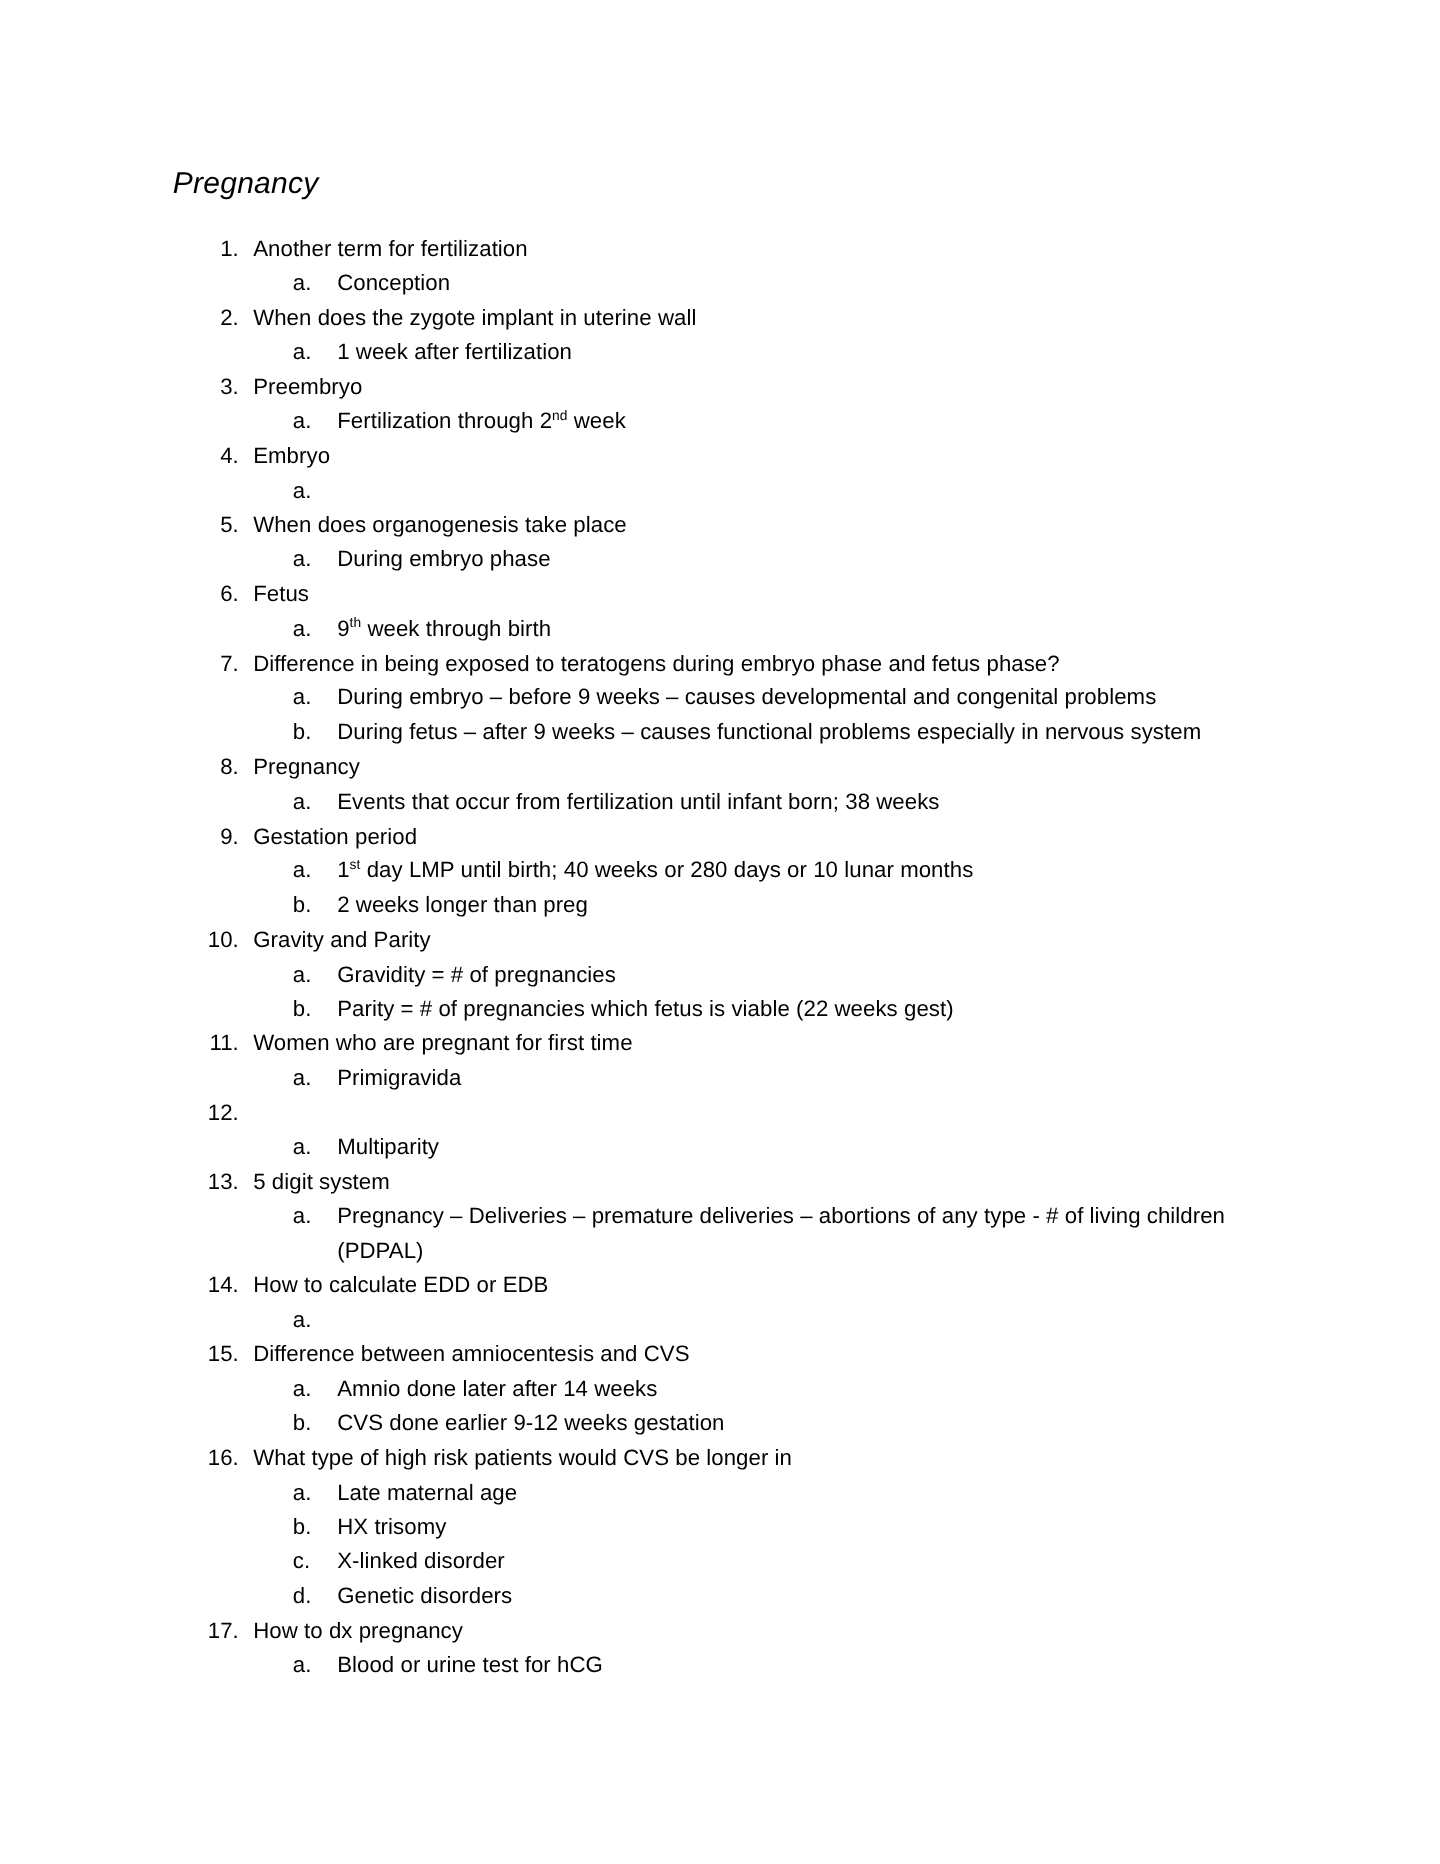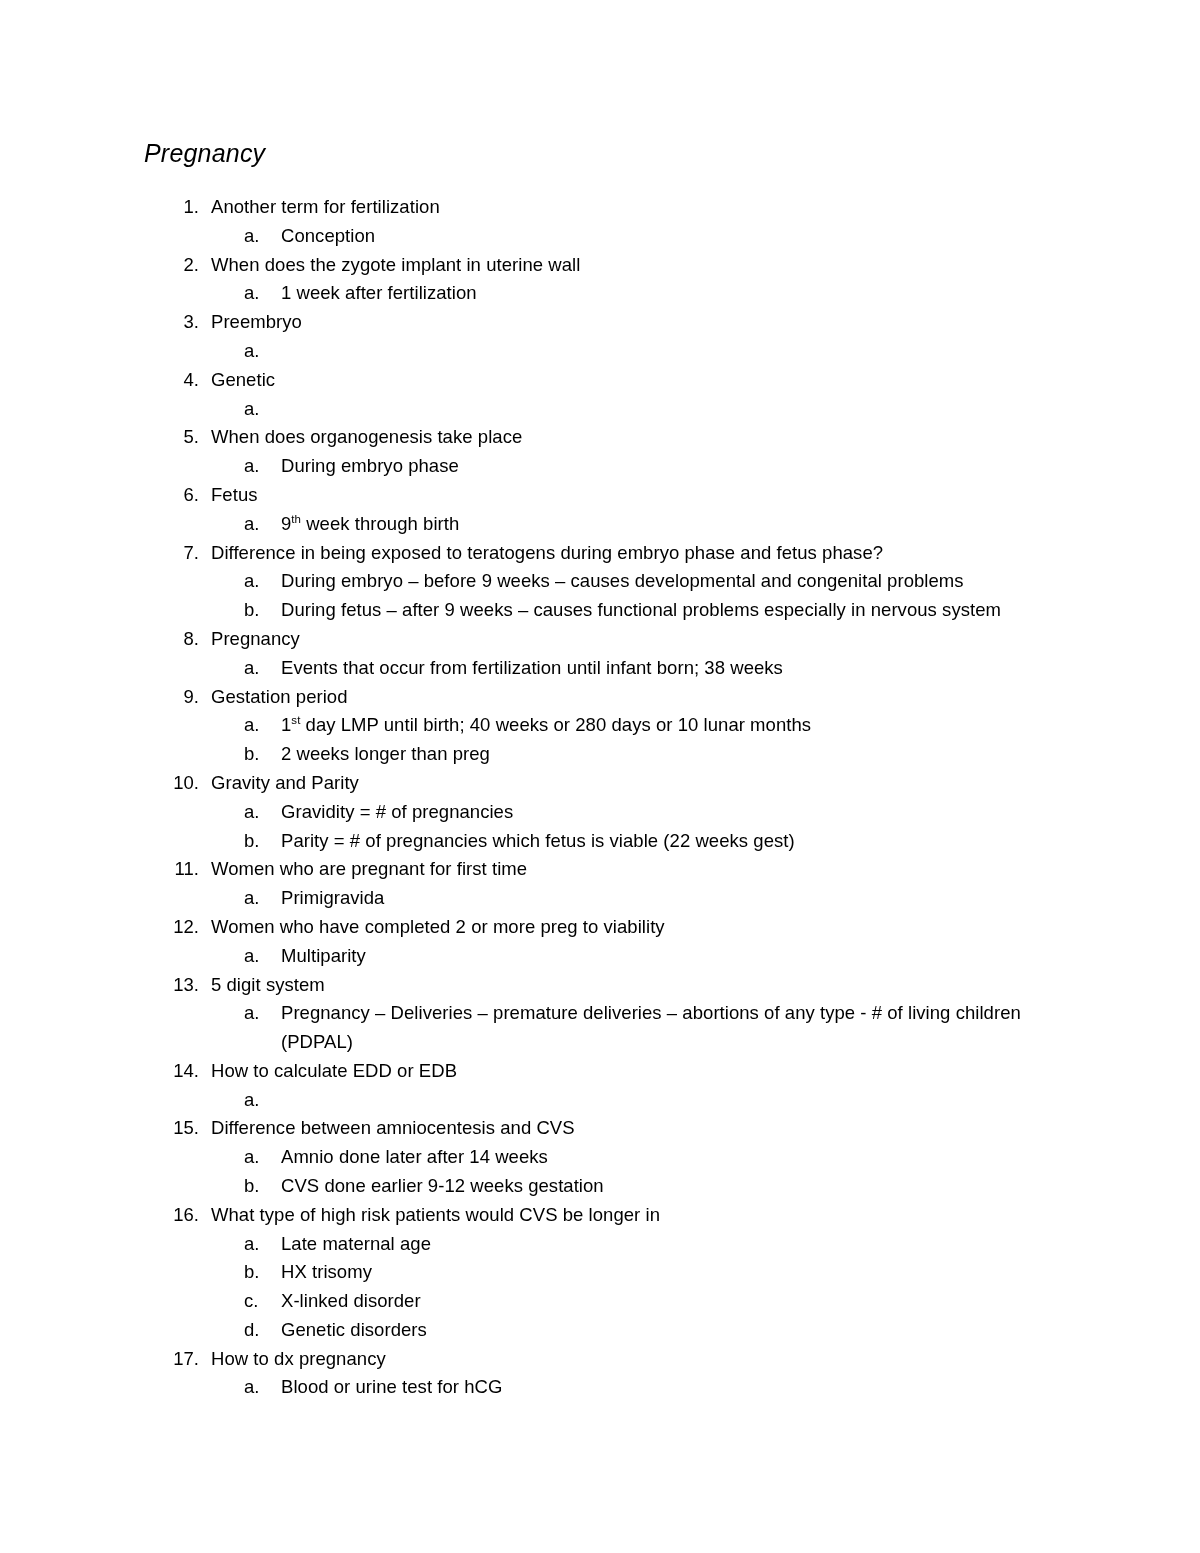--- a/index.html
+++ b/index.html
@@ -117,24 +117,25 @@
       <div class="sub">
         <span class="marker">a.</span>
         <span class="text">1 week after fertilization</span>
       </div>
       <div class="item">
         <span class="marker">3.</span>
         <span class="text">Preembryo</span>
       </div>
       <div class="sub">
         <span class="marker">a.</span>
+        <span class="text">Fertilization through 2<sup>nd</sup> week</span>
       </div>
       <div class="item">
         <span class="marker">4.</span>
-        <span class="text">Genetic</span>
+        <span class="text">Embryo</span>
       </div>
       <div class="sub">
         <span class="marker">a.</span>
       </div>
       <div class="item">
         <span class="marker">5.</span>
         <span class="text">When does organogenesis take place</span>
       </div>
       <div class="sub">
         <span class="marker">a.</span>
@@ -195,21 +196,20 @@
       <div class="item">
         <span class="marker">11.</span>
         <span class="text">Women who are pregnant for first time</span>
       </div>
       <div class="sub">
         <span class="marker">a.</span>
         <span class="text">Primigravida</span>
       </div>
       <div class="item">
         <span class="marker">12.</span>
-        <span class="text">Women who have completed 2 or more preg to viability</span>
       </div>
       <div class="sub">
         <span class="marker">a.</span>
         <span class="text">Multiparity</span>
       </div>
       <div class="item">
         <span class="marker">13.</span>
         <span class="text">5 digit system</span>
       </div>
       <div class="sub">

